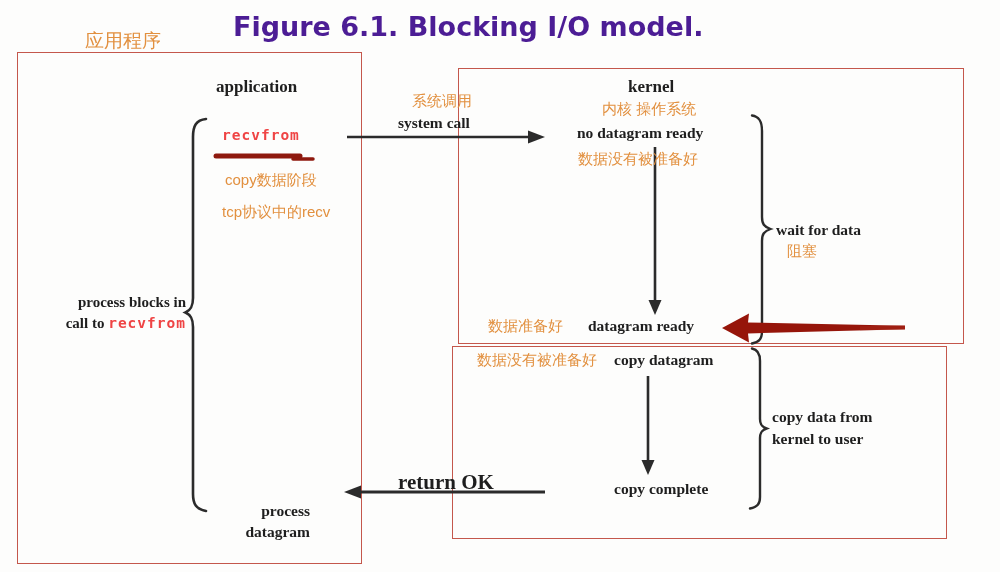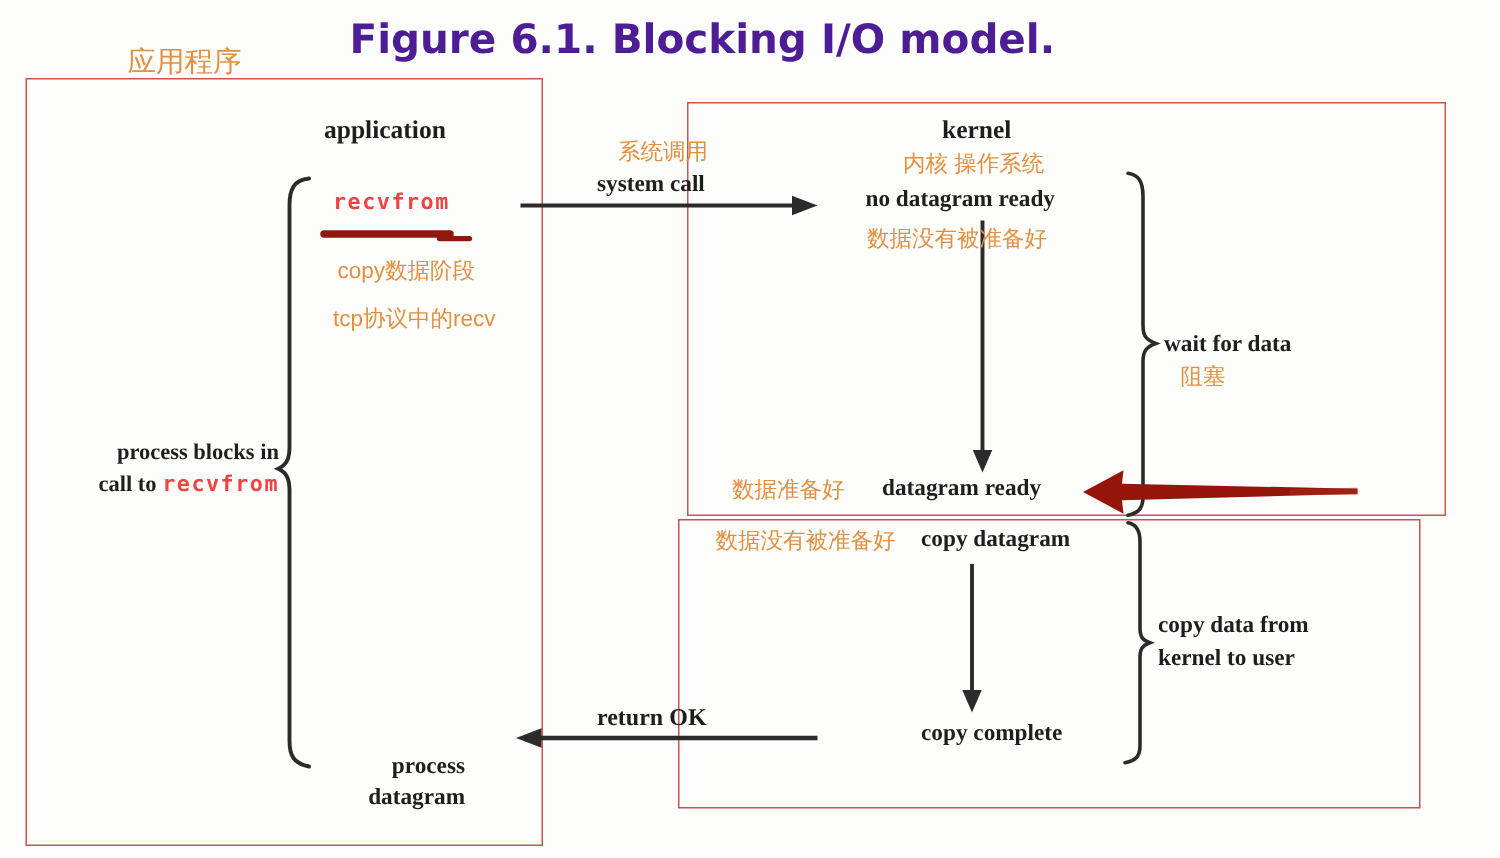--- a/index.html
+++ b/index.html
@@ -84,21 +84,21 @@
   <div class="t serif" style="left:398px;top:114px;">system call</div>
   <div class="t serif" style="left:577px;top:124px;">no datagram ready</div>
   <div class="t serif" style="left:776px;top:221px;">wait for data</div>
   <div class="t serif" style="left:588px;top:317px;">datagram ready</div>
   <div class="t serif" style="left:614px;top:351px;">copy datagram</div>
   <div class="t serif" style="left:772px;top:406px;line-height:22px;white-space:normal;width:130px;">
     <span>copy data from</span><br>
     <span>kernel to user</span>
   </div>
   <div class="t serif" style="left:614px;top:480px;">copy complete</div>
-  <div class="t serif" style="left:398px;top:470px;font-size:16px;">return OK</div>
+  <div class="t serif" style="left:398px;top:470px;font-size:21px;">return OK</div>
 
   <div class="t serif center" style="left:38px;top:292px;width:148px;line-height:21px;white-space:normal;font-size:15px;">
     <span>process blocks in</span><br>
     <span>call to </span><span class="mono">recvfrom</span>
   </div>
 
   <div class="t serif center" style="left:224px;top:500px;width:86px;line-height:21px;white-space:normal;">
     <span>process</span><br>
     <span>datagram</span>
   </div>

